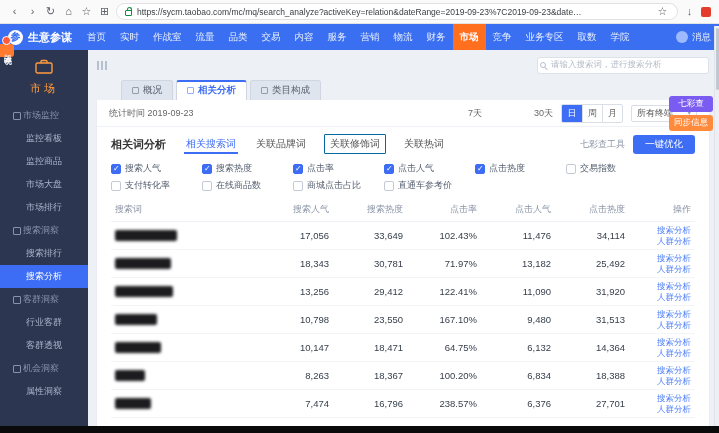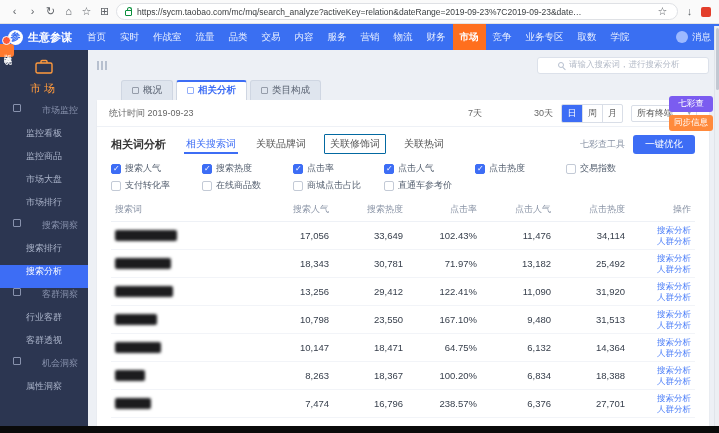--- a/index.html
+++ b/index.html
@@ -25,31 +25,31 @@
   .nav-right{display:flex;align-items:center;gap:4px;font-size:9.5px;margin-left:4px;}
   .avatar{width:12px;height:12px;border-radius:50%;background:#9db9ff;cursor:pointer;}
   .msg{cursor:pointer;white-space:nowrap;}
 
   
   .app{display:flex;height:383px;}
   .sidebar{width:88px;background:#2c3651;flex-shrink:0;display:flex;flex-direction:column;}
   .side-head{text-align:center;padding:9px 0 5px;}
   .side-title{color:#ff9a3d;font-size:11px;letter-spacing:3px;margin-top:3px;}
   .side-list{margin-top:3px;}
-  .side-group,.side-item{height:23px;display:flex;gap:21px;font-size:9px;cursor:pointer;padding-left:13px;}
+  .side-group,.side-item{height:23px;display:flex;align-items:center;gap:2px;font-size:9px;cursor:pointer;padding-left:13px;}
   .side-group{color:#8892ad;}
   .gicon{width:8px;height:8px;border:1px solid #8892ad;border-radius:1px;flex-shrink:0;}
   .side-item{padding-left:26px;color:#aab3c9;}
   .side-item.active{background:#3d6df5;color:#fff;}
 
   .main{flex:1;min-width:0;padding:4px 10px 0 9px;display:flex;flex-direction:column;}
   .header-row{height:22px;display:flex;align-items:center;}
   .cols-icon{display:inline-flex;gap:2px;cursor:pointer;}
   .cols-icon i{display:block;width:2px;height:9px;background:#b7c0cf;}
-  .searchbox{margin-left:auto;width:172px;height:17px;background:#fff;border:1px solid #dce1ea;border-radius:3px;display:flex;align-items:center;gap:5px;padding:0 20px;cursor:text;}
+  .searchbox{margin-left:auto;width:172px;height:17px;background:#fff;border:1px solid #dce1ea;border-radius:3px;display:flex;align-items:center;gap:5px;padding:0 2px;cursor:text;}
   .mag{width:6px;height:6px;border:1px solid #b7c0cf;border-radius:50%;position:relative;flex-shrink:0;}
   .mag:after{content:"";position:absolute;right:-3px;bottom:-2px;width:4px;height:1px;background:#b7c0cf;transform:rotate(45deg);}
   .ph{font-size:8.5px;color:#b3bac7;white-space:nowrap;overflow:hidden;}
 
   .tabs-row{display:flex;align-items:flex-end;gap:3px;height:22px;margin-top:2px;padding-left:24px;}
   .ptab{display:flex;align-items:center;gap:4px;font-size:9.5px;color:#5a6372;background:#dfe5ee;border:1px solid #cfd6e2;border-bottom:none;border-radius:3px 3px 0 0;padding:3px 10px;cursor:pointer;}
   .ptab.active{background:#fff;color:#3d6df5;font-weight:bold;border-top:2px solid #3d6df5;padding-top:2px;}
   .ticon{width:7px;height:7px;border:1px solid currentColor;border-radius:1px;opacity:.55;}
 
   .panel{background:#fff;flex:1;margin-top:0;border-radius:0 3px 3px 3px;box-shadow:0 1px 2px rgba(0,0,0,.07);display:flex;flex-direction:column;overflow:hidden;}

